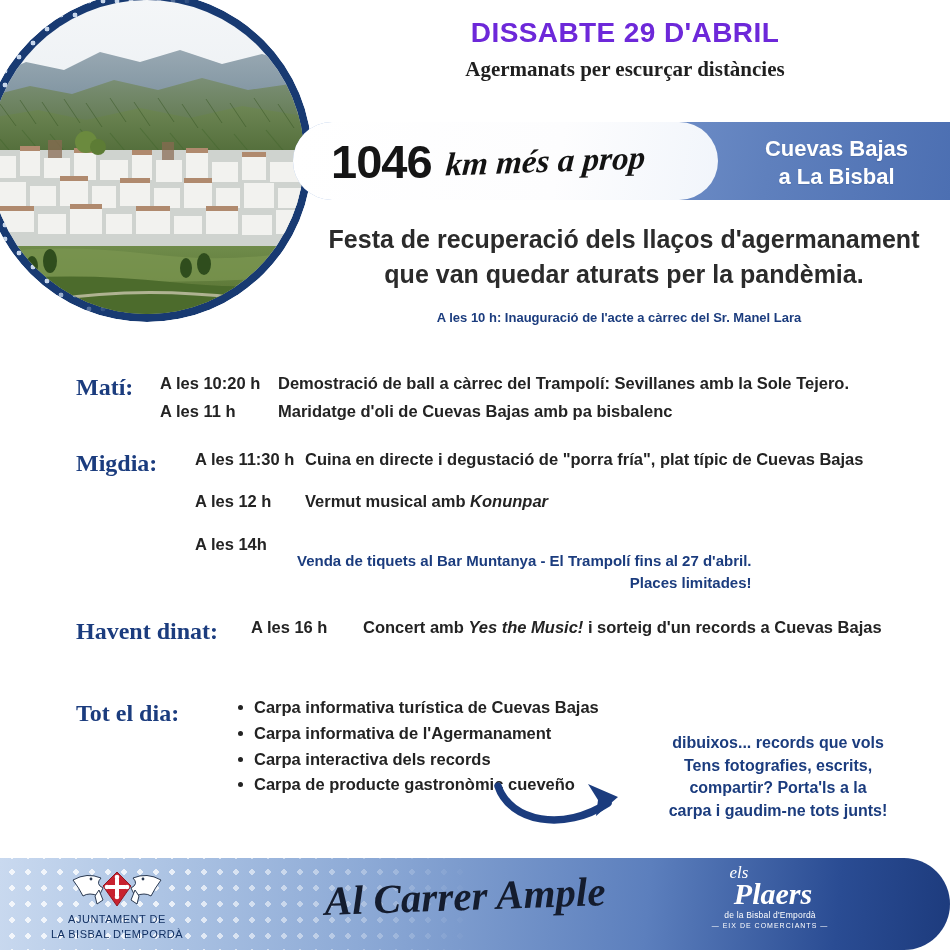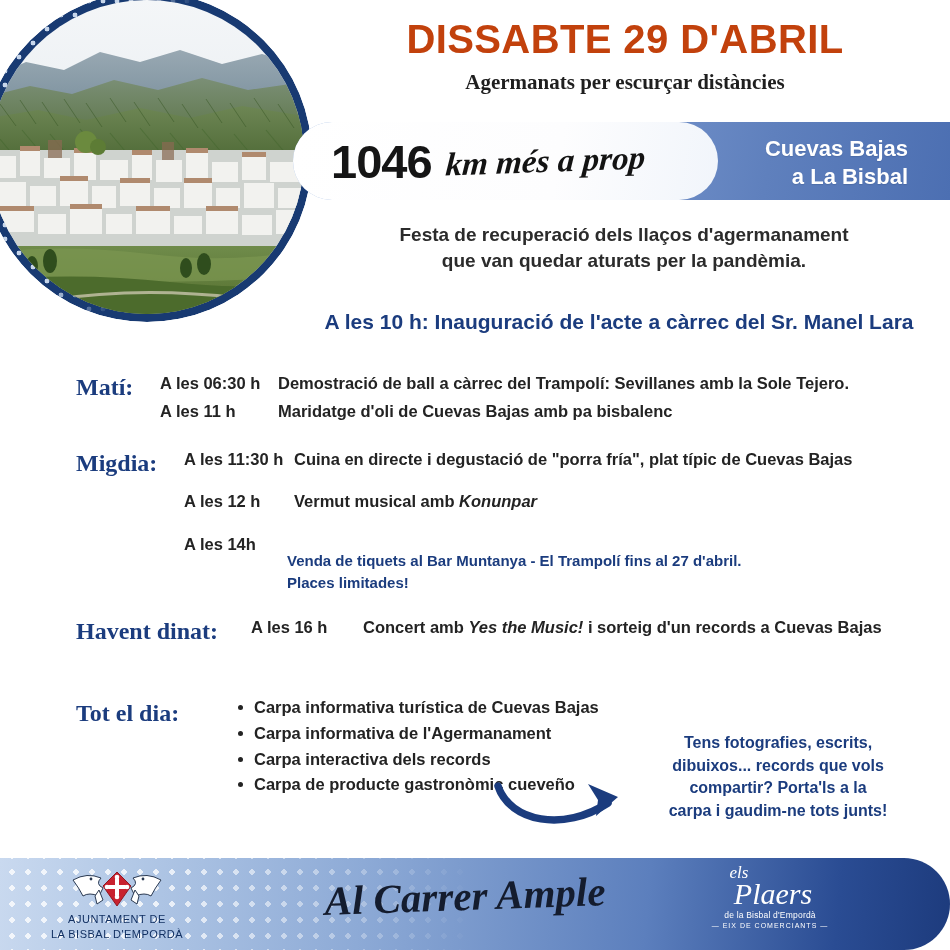--- a/index.html
+++ b/index.html
@@ -33,21 +33,21 @@
     position:absolute;left:8px;top:8px;width:314px;height:314px;border-radius:50%;
     overflow:hidden;
   }
   .photo-svg{display:block;width:314px;height:314px;}
 
   
   .head{
     position:absolute;left:300px;top:18px;width:650px;text-align:center;
   }
   .head-title{
-    font-size:40px;font-weight:bold;color:#c2410c;letter-spacing:.4px;
+    font-size:28px;font-weight:bold;color:#6d28d9;letter-spacing:.4px;
     line-height:1.05;margin:0;
   }
   .head-sub{
     font-family:"Liberation Serif",serif;
     font-size:21px;font-weight:bold;color:#1f1f1f;margin:10px 0 0 0;
   }
 
   
   .km-banner{
     position:absolute;left:293px;top:122px;width:657px;height:78px;
@@ -66,34 +66,34 @@
     margin-left:38px;letter-spacing:-1px;line-height:1;
   }
   .km-script{
     font-family:"Liberation Serif",serif;
     font-style:italic;font-weight:bold;
     font-size:33px;color:#131313;margin-left:14px;
     transform:skewX(-6deg) rotate(-2deg);line-height:1;
   }
   .km-dest{
     position:absolute;right:42px;top:13px;
-    color:#ffffff;font-size:22px;font-weight:bold;line-height:1.28;text-align:right;
+    color:#ffffff;font-size:22px;font-weight:bold;line-height:1.28;text-align:center;
     text-shadow:0 1px 1px rgba(30,50,90,.18);
   }
 
   
   .intro{
     position:absolute;left:300px;top:222px;width:648px;text-align:center;
   }
   .intro-line{
-    font-size:19px;font-weight:bold;color:#2b2b2b;line-height:1.38;
+    font-size:25px;font-weight:bold;color:#2b2b2b;line-height:1.38;
   }
   .opening{
     position:absolute;left:288px;top:310px;width:662px;text-align:center;
-    font-size:21px;font-weight:bold;color:#1b3c7e;
+    font-size:13px;font-weight:bold;color:#1b3c7e;
   }
 
   
   .sched{position:absolute;left:0;top:362px;width:950px;}
   .block{display:flex;margin-bottom:0;}
   .block-label{
     font-family:"Liberation Serif",serif;
     font-weight:bold;color:#1b3c7e;font-size:24px;
     text-align:left;white-space:nowrap;flex:0 0 auto;
   }
@@ -101,28 +101,28 @@
   .row{display:flex;font-size:16.5px;font-weight:bold;color:#232323;line-height:1.18;}
   .row .t{flex:0 0 auto;white-space:nowrap;}
   .row .d{flex:1 1 auto;}
   .row .d i{font-style:italic;}
 
   #blk-mati{position:absolute;left:76px;top:12px;width:860px;}
   #blk-mati .block-label{width:84px;}
   #blk-mati .rows .row{margin-bottom:9px;}
   #blk-mati .rows .row .t{width:118px;}
 
-  #blk-migdia{position:absolute;left:76px;top:88px;width:860px;}
+  #blk-migdia{position:absolute;left:76px;top:88px;width:860px;gap:11px;}
   #blk-migdia .block-label{width:108px;}
   #blk-migdia .rows .row{margin-bottom:23px;}
   #blk-migdia .rows .row .t{width:110px;}
 
   .ticket{
-    position:absolute;left:287px;top:550px;
-    font-size:15px;font-weight:bold;color:#1b3c7e;line-height:1.45;
+    position:absolute;left:297px;top:550px;
+    font-size:15px;font-weight:bold;color:#1b3c7e;line-height:1.45;text-align:right;
   }
 
   #blk-havent{position:absolute;left:76px;top:256px;width:860px;}
   #blk-havent .block-label{width:175px;}
   #blk-havent .rows .row .t{width:112px;}
 
   #blk-tot{position:absolute;left:76px;top:336px;width:580px;}
   #blk-tot .block-label{width:160px;padding-top:2px;}
   .bullets{list-style:none;margin:0;padding:0;}
   .bullets li{
@@ -172,21 +172,21 @@
   }
   .pl-els{
     font-family:"Liberation Serif",serif;font-style:italic;font-size:17px;
     line-height:1;margin-left:-62px;
   }
   .pl-petits{
     font-family:"Liberation Serif",serif;font-style:italic;font-size:21px;
     line-height:1;margin:-1px 0 0 -26px;
   }
   .pl-plaers{
-    font-family:"Liberation Serif",serif;font-style:italic;font-weight:normal;
+    font-family:"Liberation Serif",serif;font-style:italic;font-weight:bold;
     font-size:30px;line-height:1;margin:-2px 0 0 6px;
   }
   .pl-sub{font-size:8.5px;line-height:1.3;margin-top:1px;letter-spacing:.2px;}
   .pl-sub2{font-size:7px;letter-spacing:1px;margin-top:1px;}
 </style>
 </head>
 <body>
 
 <div class="poster">
 
@@ -337,21 +337,21 @@
     <div class="intro-line">que van quedar aturats per la pandèmia.</div>
   </div>
   <div class="opening">A les 10 h:  Inauguració de l'acte a càrrec del Sr. Manel Lara</div>
 
   <div class="sched">
 
     <div class="block" id="blk-mati">
       <div class="block-label">Matí:</div>
       <div class="rows">
         <div class="row">
-          <span class="t">A les 06:30 h</span>
+          <span class="t">A les 10:20 h</span>
           <span class="d">Demostració de ball a càrrec del Trampolí: Sevillanes amb la Sole Tejero.</span>
         </div>
         <div class="row">
           <span class="t">A les 11 h</span>
           <span class="d">Maridatge d'oli de Cuevas Bajas amb pa bisbalenc</span>
         </div>
       </div>
     </div>
 
     <div class="block" id="blk-migdia">
@@ -396,22 +396,22 @@
     <div>Venda de tiquets al Bar Muntanya - El Trampolí fins al 27 d'abril.</div>
     <div>Places limitades!</div>
   </div>
 
   <svg class="arrow" viewBox="0 0 140 62">
     <path d="M6 10 C 18 46, 72 56, 116 27" stroke="#1b3c7e" stroke-width="7.5" fill="none" stroke-linecap="round"></path>
     <path d="M96 8 L126 21 L104 40 L106 24 Z" fill="#1b3c7e"></path>
   </svg>
 
   <div class="promo">
+    <div>dibuixos... records que vols</div>
     <div>Tens fotografies, escrits,</div>
-    <div>dibuixos... records que vols</div>
     <div>compartir? Porta'ls a la</div>
     <div>carpa i gaudim-ne tots junts!</div>
   </div>
 
   <div class="footer">
     <div class="footer-dots"></div>
 
     <div class="logo-ajuntament">
       <svg class="crest" width="96" height="46" viewBox="0 0 96 46">
         <g fill="#ffffff" stroke="#2b3a52" stroke-width="1">

